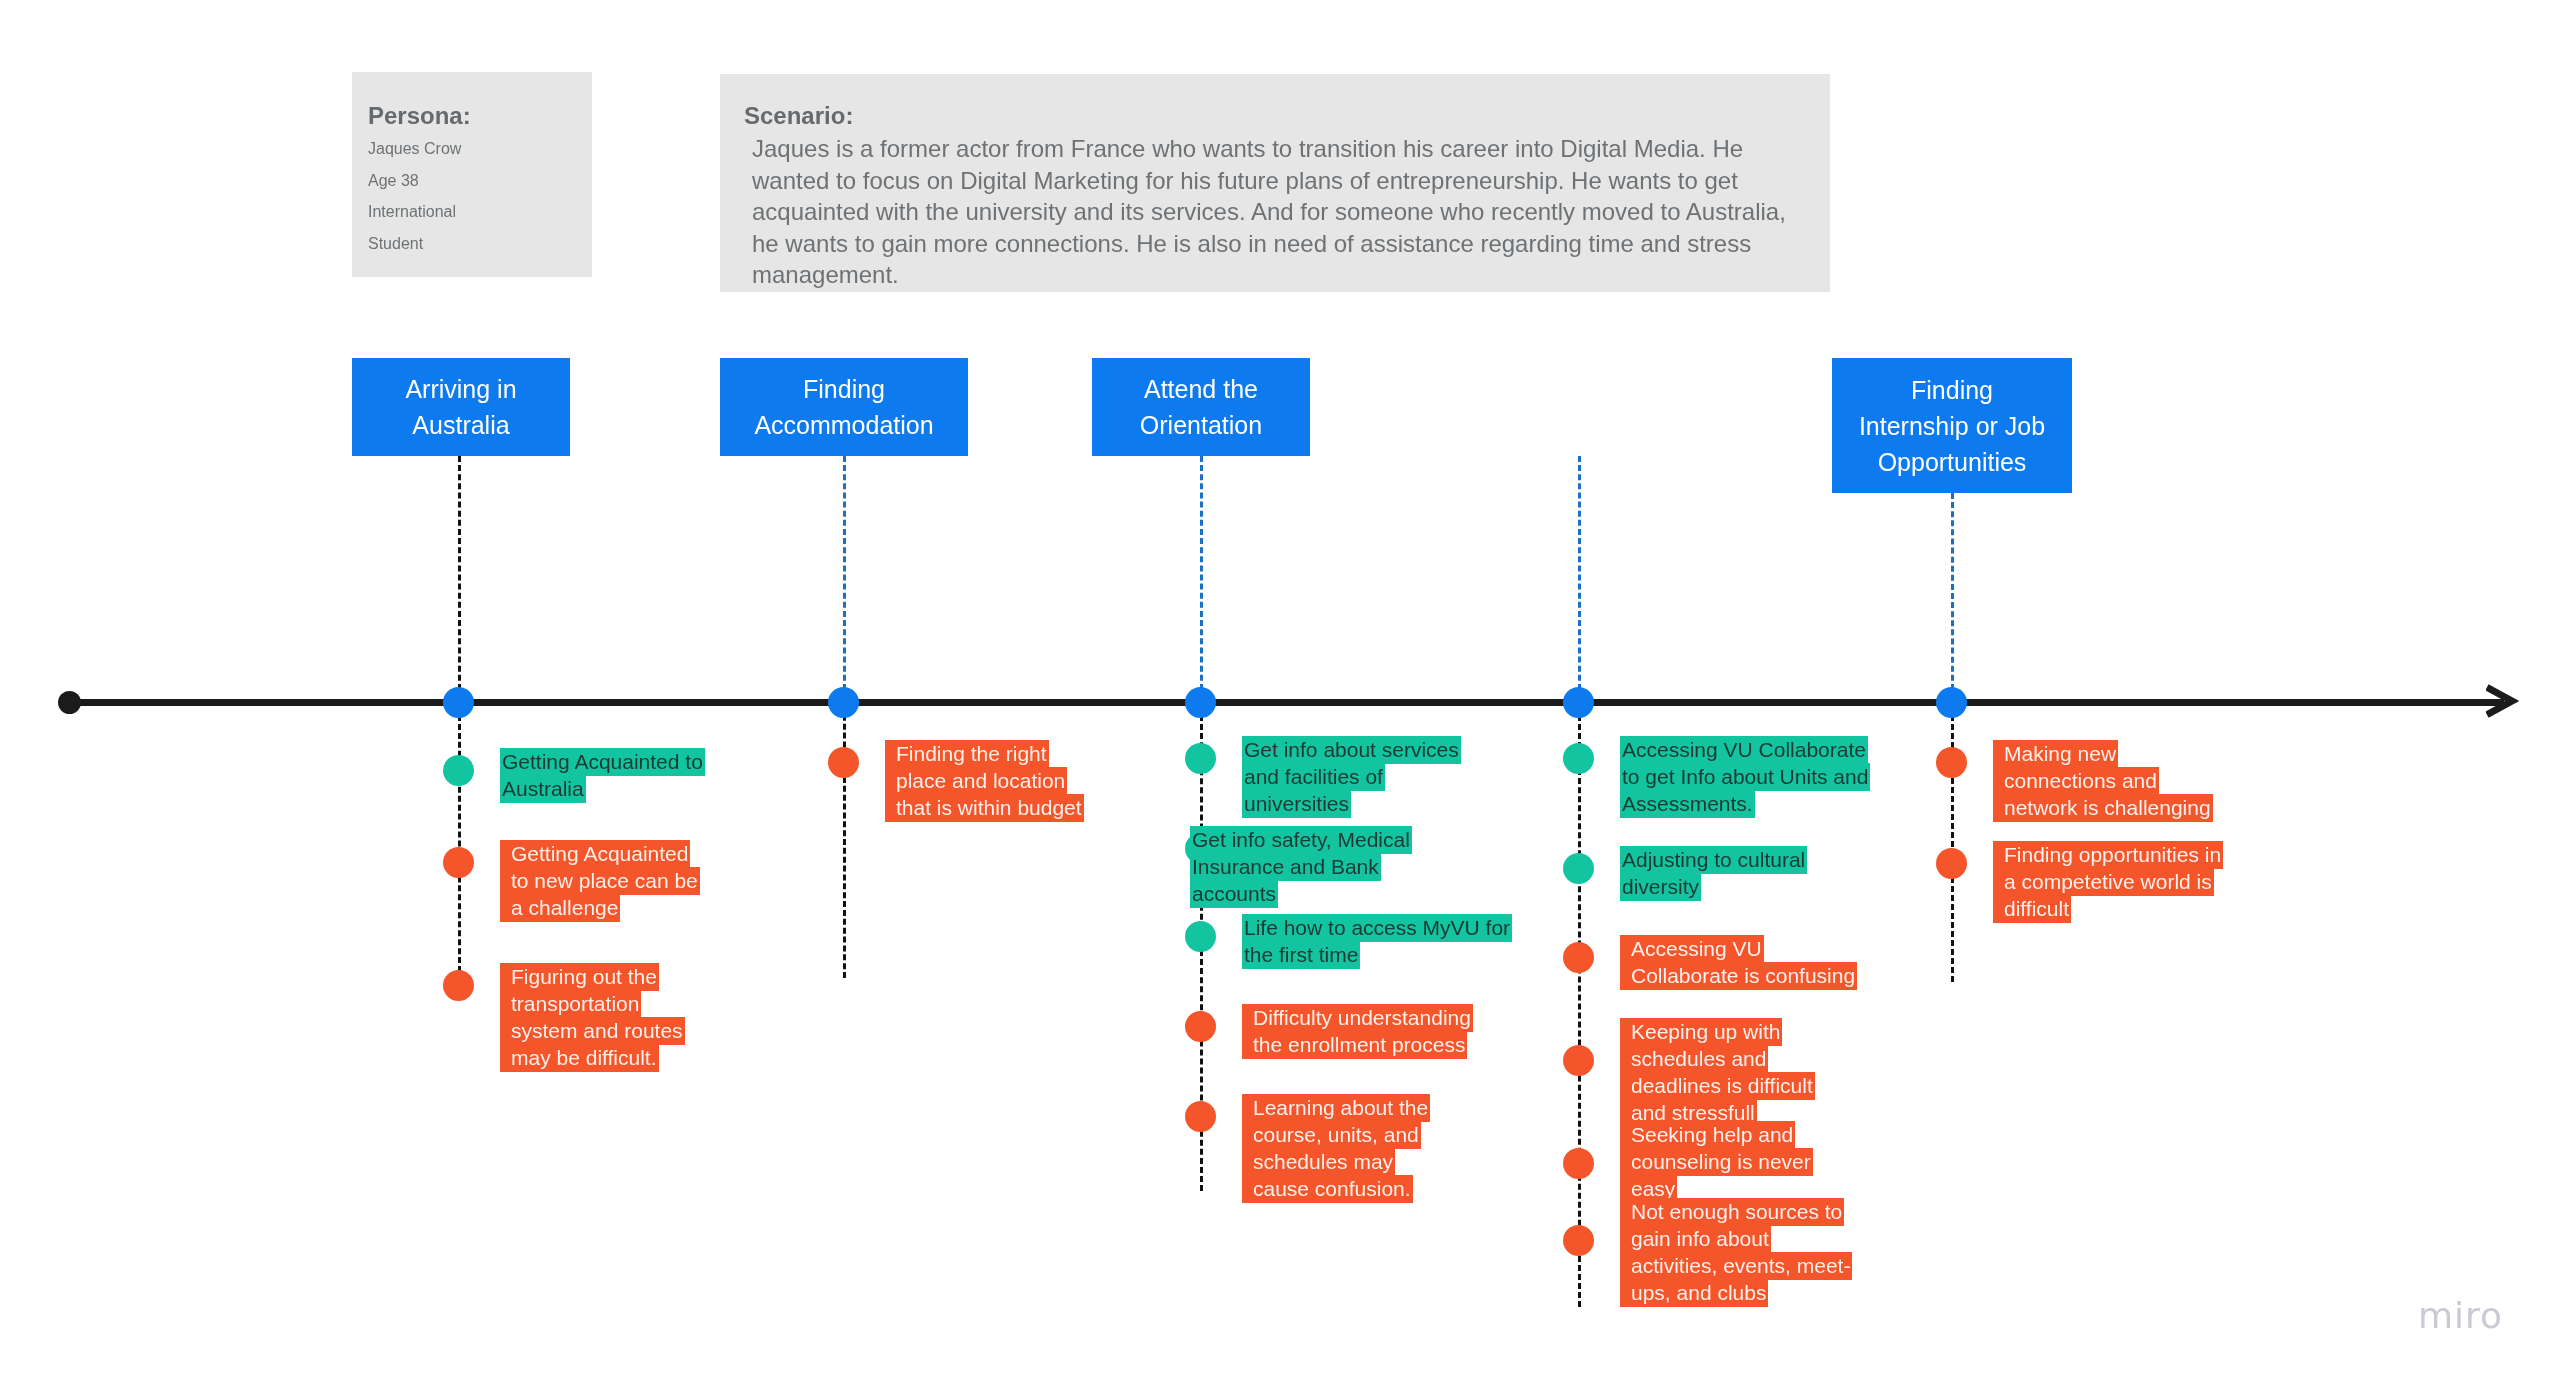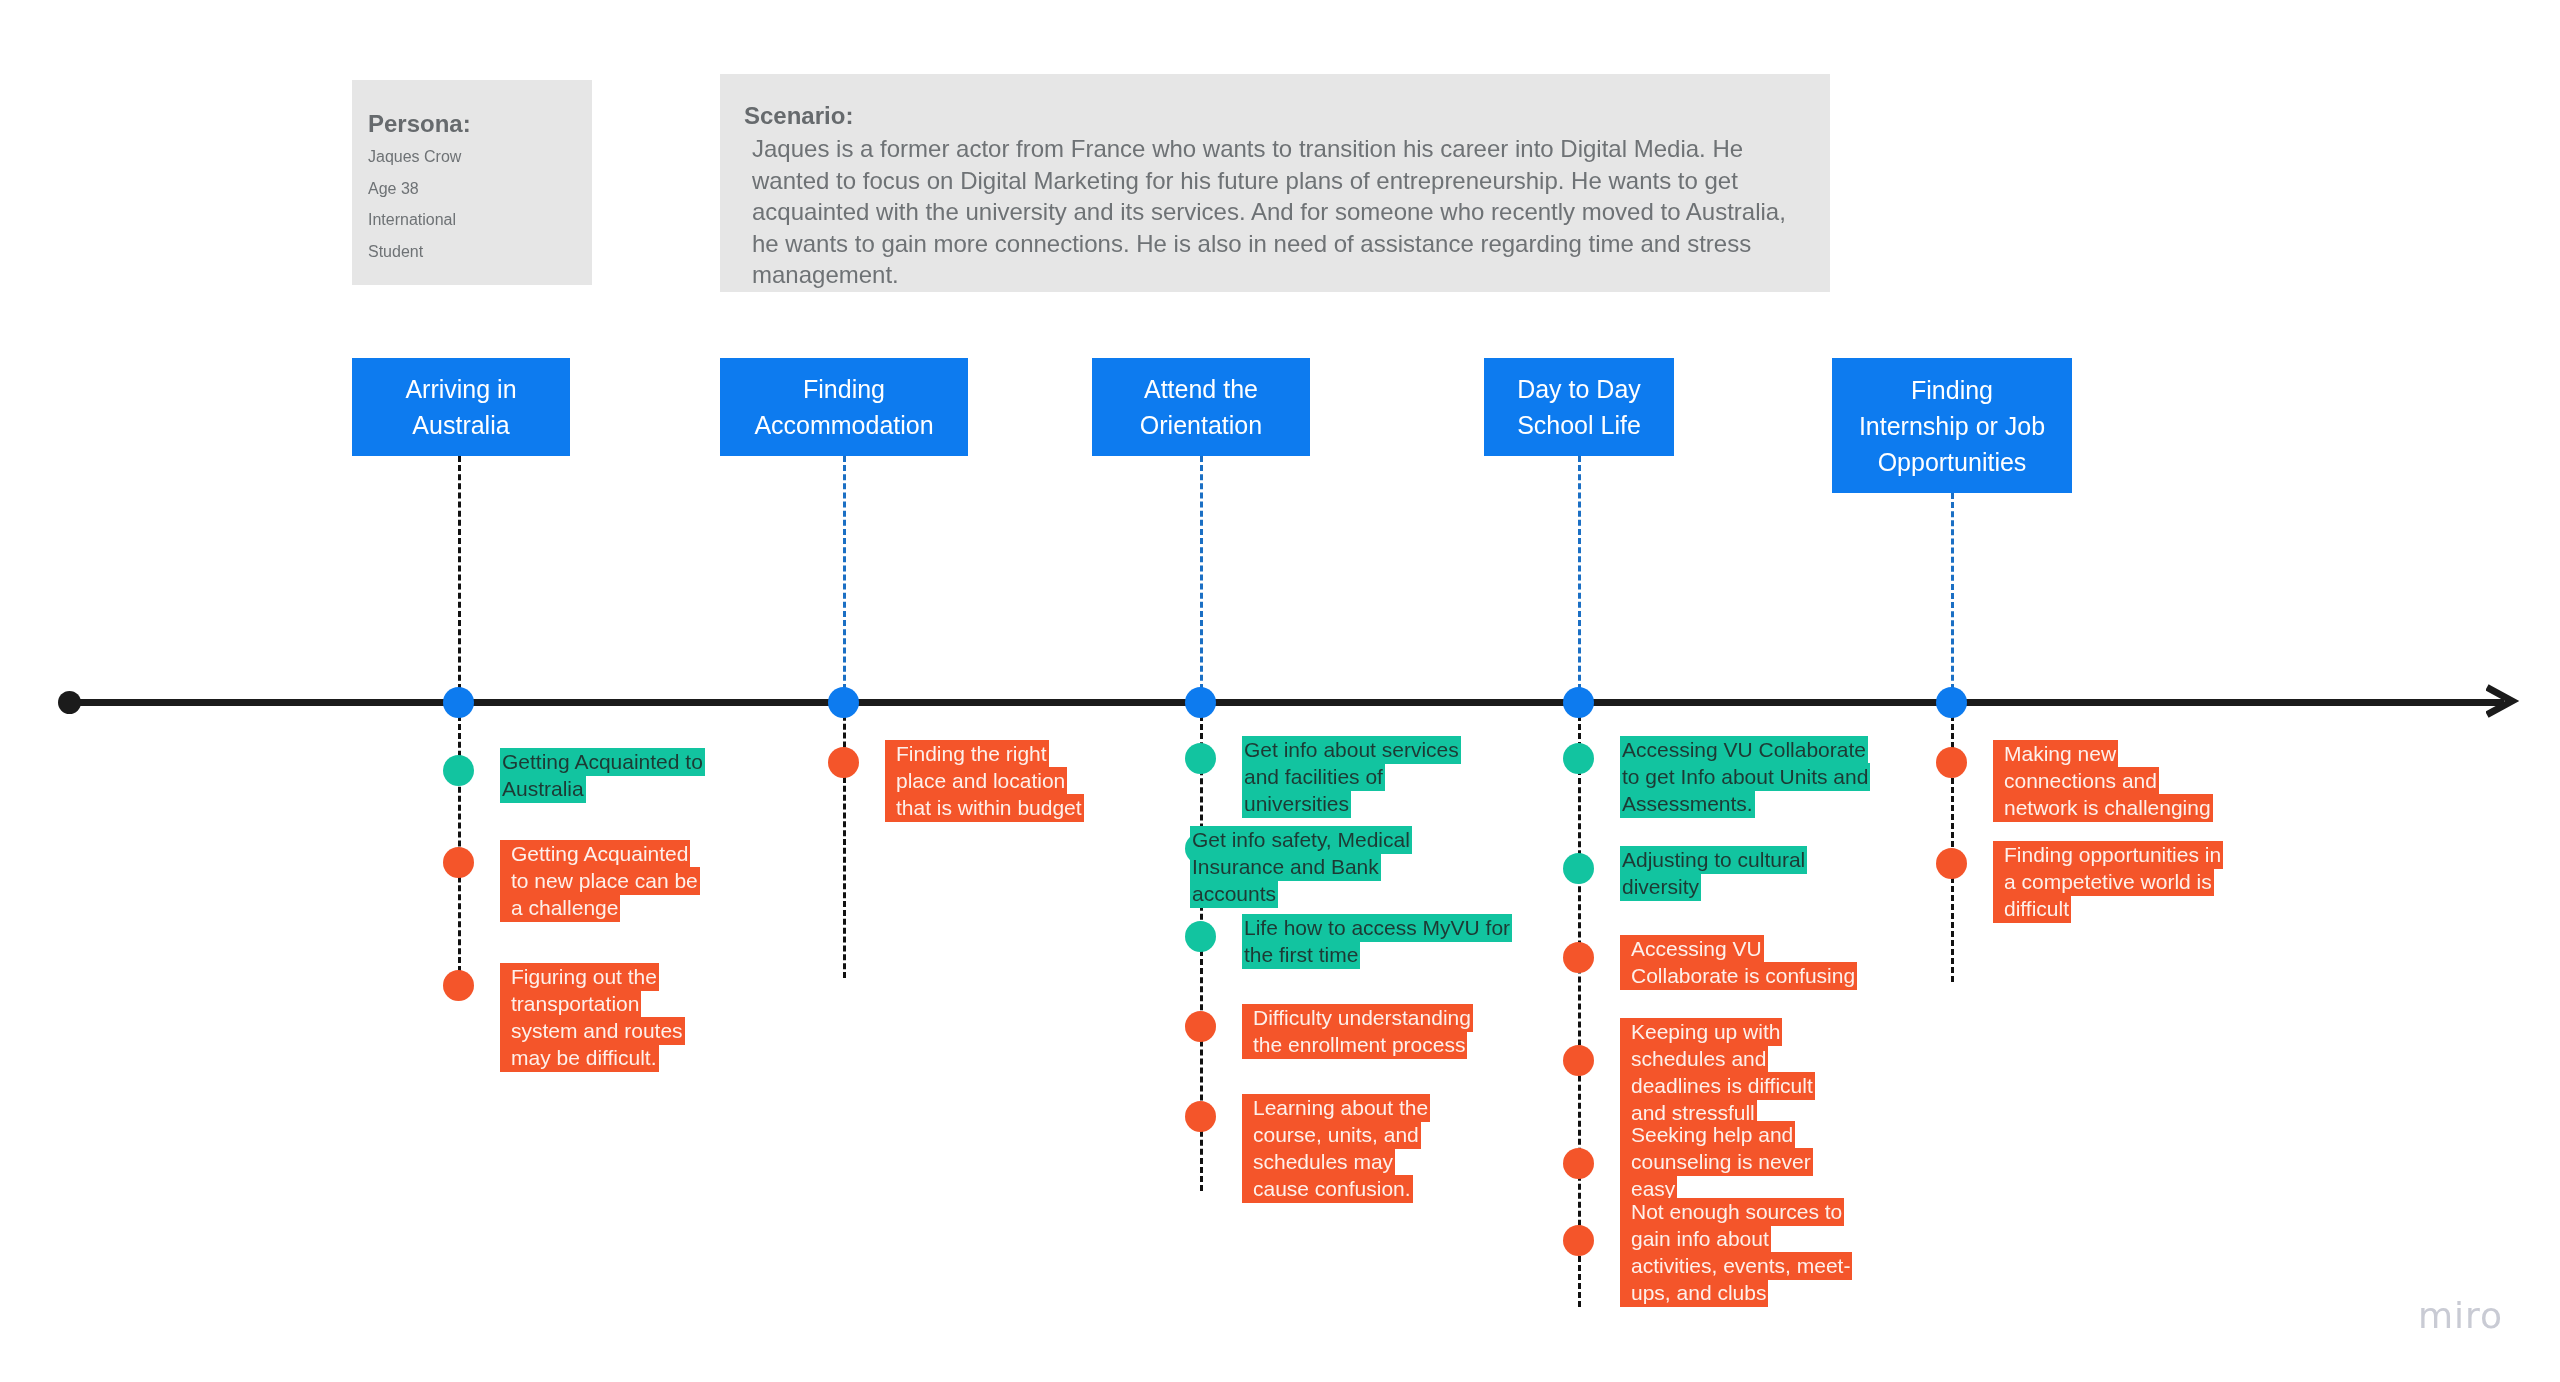--- a/index.html
+++ b/index.html
@@ -11,21 +11,21 @@
     position:relative;
   }
   #stage{position:absolute;left:0;top:0;width:2560px;height:1382px;}
 
   
   .card{
     position:absolute;
     background:#e6e6e6;
     box-sizing:border-box;
   }
-  #persona-card{left:352px;top:80px;width:240px;height:205px;padding:28px 0 0 16px;}
+  #persona-card{left:352px;top:72px;width:240px;height:205px;padding:28px 0 0 16px;}
   #scenario-card{left:720px;top:74px;width:1110px;height:218px;padding:26px 28px 0 24px;}
 
   .card-title{
     font-weight:bold;
     color:#666a6d;
     font-size:24px;
     line-height:32px;
     margin:0 0 1px 0;
   }
   .card-body{
@@ -142,24 +142,20 @@
 Australia</span>
   </div>
   <div class="stage-box" style="left:720px;top:358px;width:248px;height:98px;">
     <span>Finding
 Accommodation</span>
   </div>
   <div class="stage-box" style="left:1092px;top:358px;width:218px;height:98px;">
     <span>Attend the
 Orientation</span>
   </div>
-  <div class="stage-box" style="left:1484px;top:358px;width:190px;height:98px;">
-    <span>Day to Day
-School Life</span>
-  </div>
   <div class="stage-box" style="left:1832px;top:358px;width:240px;height:135px;">
     <span>Finding
 Internship or Job
 Opportunities</span>
   </div>
 
   <div class="conn" style="left:458px;top:456px;height:243px;"></div>
   <div class="conn blue" style="left:843px;top:456px;height:243px;"></div>
   <div class="conn blue" style="left:1200px;top:456px;height:243px;"></div>
   <div class="conn blue" style="left:1578px;top:456px;height:243px;"></div>

